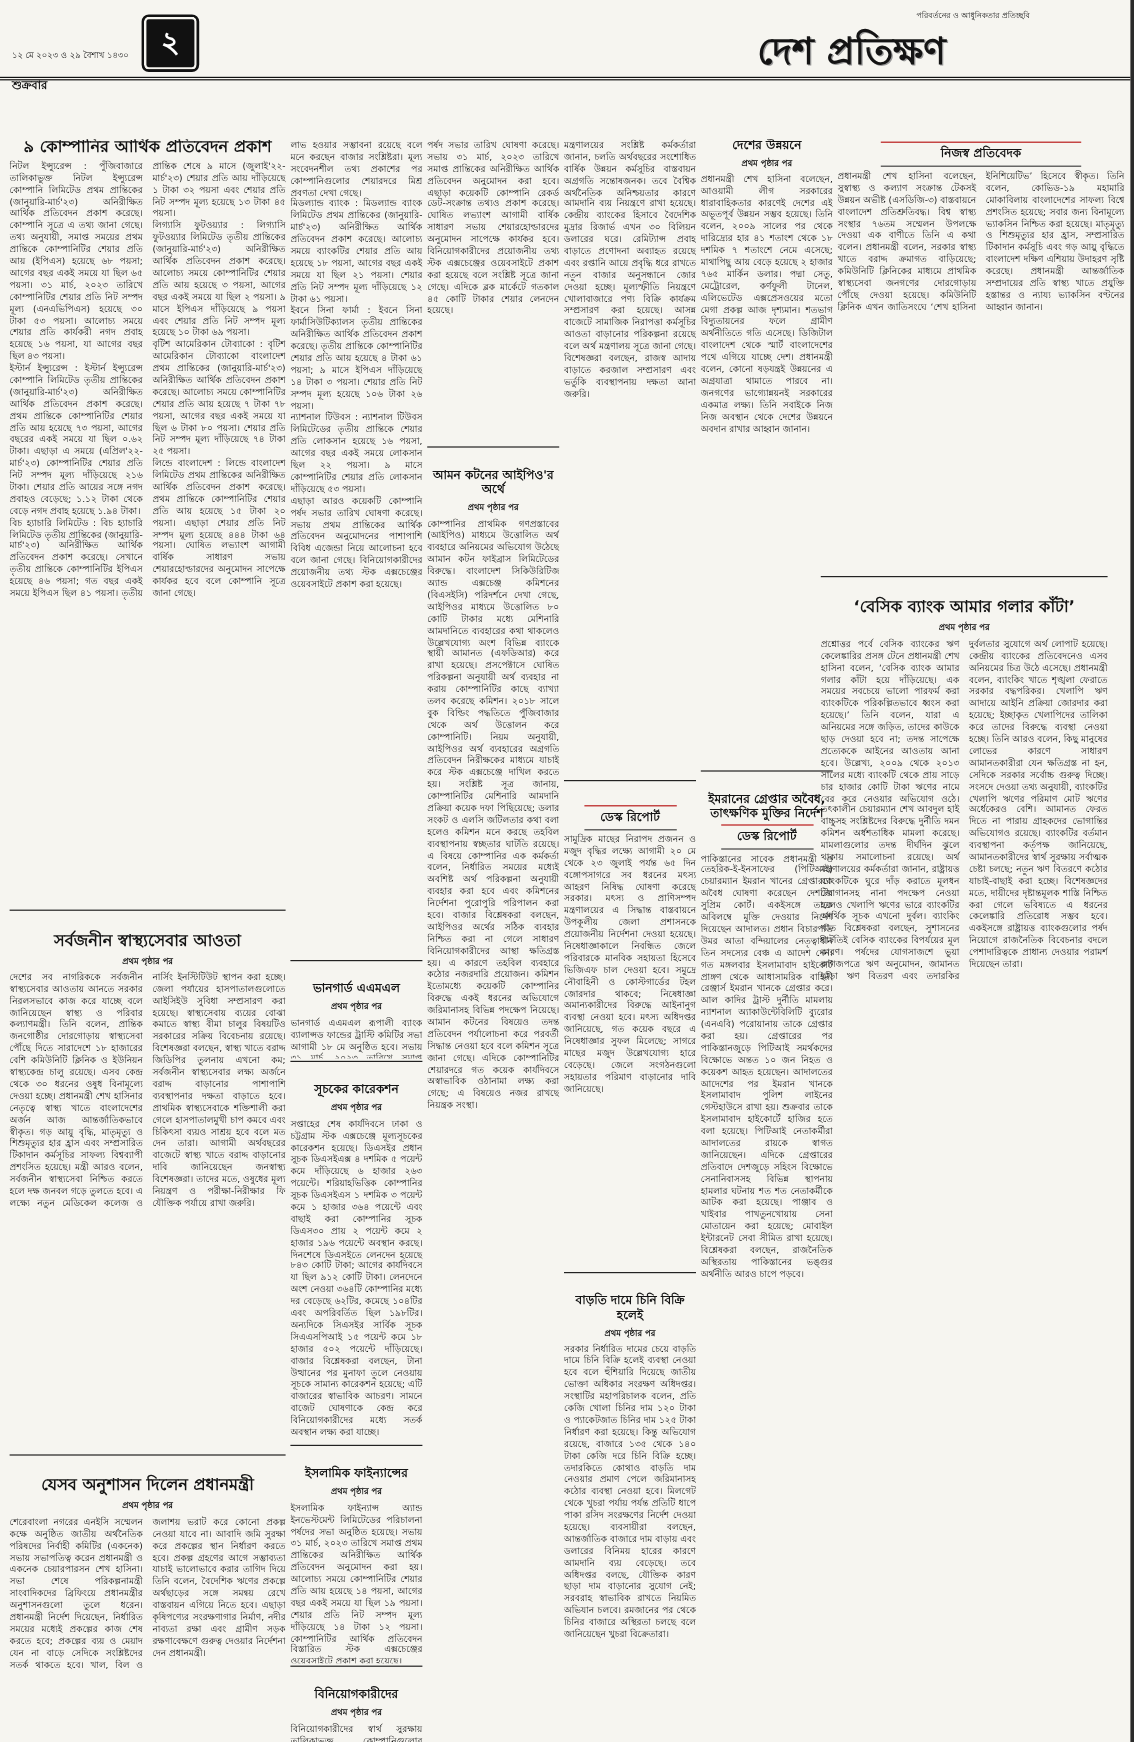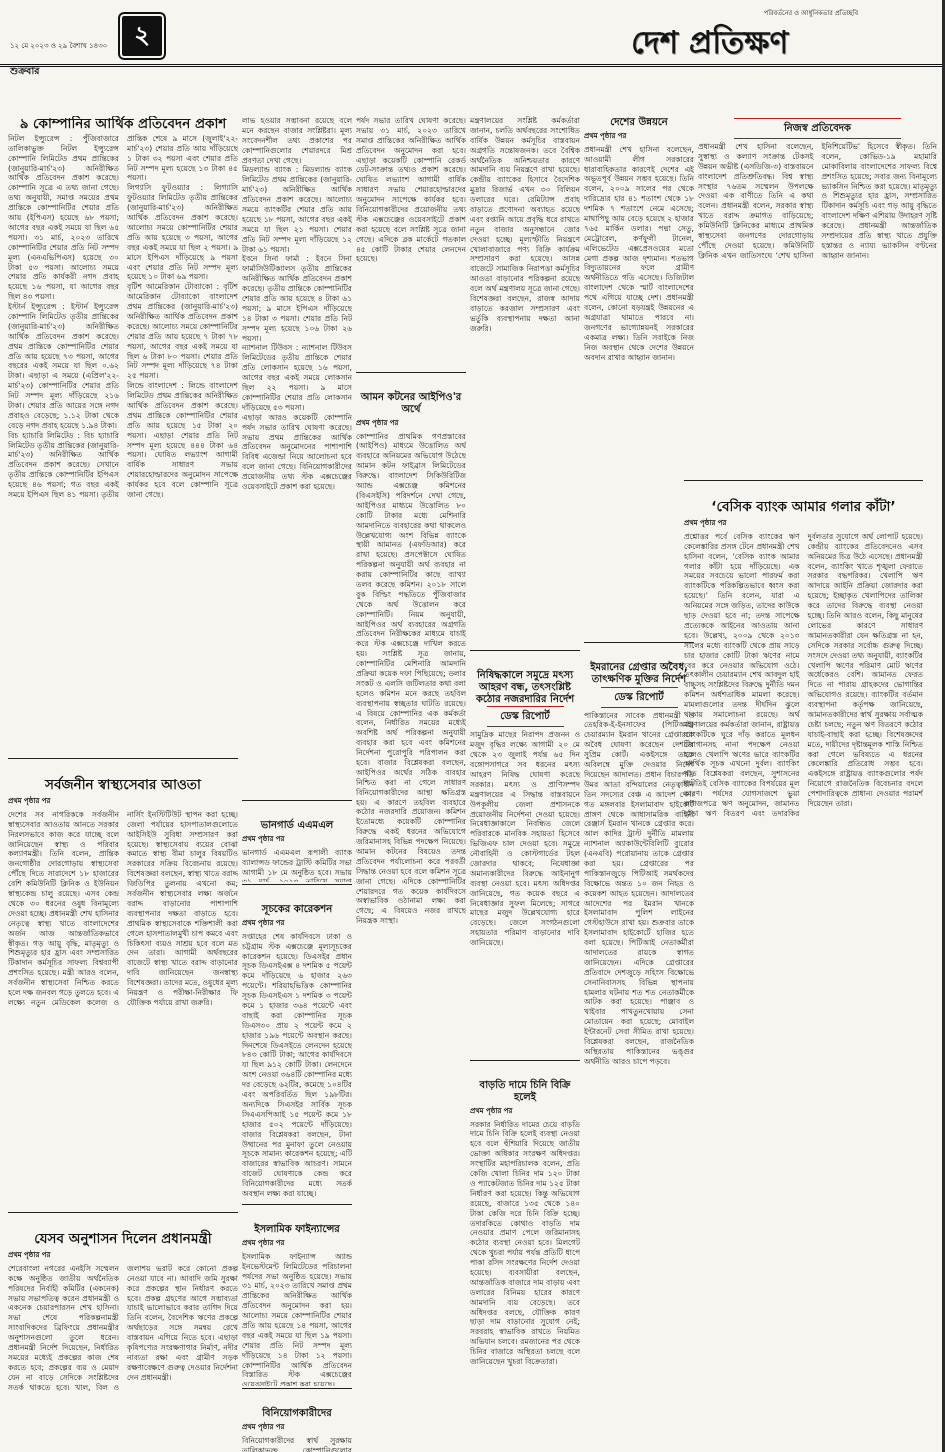--- a/index.html
+++ b/index.html
@@ -6,21 +6,21 @@
   .page{position:relative;width:945px;height:1452px;background:#f6f5f0;color:#141414;
         font-family:"DejaVu Sans","Liberation Sans",sans-serif;overflow:hidden;
         border-right:3px solid #2a2a2a;box-sizing:border-box;}
   .blk{position:absolute;overflow:hidden;box-sizing:border-box;margin-top:46px;}
   .bt{font-size:7.5px;line-height:1.32;text-align:justify;white-space:pre-line;word-break:break-word;}
   .c2{column-count:2;column-gap:8px;}
   .hl{font-weight:bold;text-align:center;line-height:1.18;margin:0 0 2px 0;}
   .h-xl{font-size:15px;}
   .h-lg{font-size:13.5px;}
   .h-md{font-size:10px;}
-  .sub{font-size:7px;font-weight:bold;text-align:left;margin:1px 0 3px 0;}
+  .sub{font-size:7px;font-weight:bold;text-align:center;margin:1px 0 3px 0;}
   .byl{font-size:10px;font-weight:bold;text-align:center;margin:2px auto 3px auto;
        border-top:1px solid #b91c1c;border-bottom:1px solid #444;padding:1px 0;width:70%;}
   .rule-top{border-top:1.5px solid #222;padding-top:18px;}
   
   .hdr{position:absolute;left:0;top:0;width:945px;height:64px;border-bottom:3px double #111;}
   .hdr .day{position:absolute;left:10px;top:24px;font-size:9.5px;font-weight:bold;margin-top:40px;}
   .hdr .date{position:absolute;left:10px;top:40px;font-size:7px;}
   .badge{position:absolute;left:118px;top:12px;width:44px;height:44px;background:#111;color:#fff;
          display:flex;align-items:center;justify-content:center;font-size:24px;font-weight:bold;
          border:2px solid #111;box-shadow:inset 0 0 0 2px #f6f5f0;border-radius:6px;}
@@ -104,21 +104,20 @@
     <div class="hl h-md">আমন কটনের আইপিও'র অর্থে</div>
     <div class="sub">প্রথম পৃষ্ঠার পর</div>
     <div class="bt">কোম্পানির প্রাথমিক গণপ্রস্তাবের (আইপিও) মাধ্যমে উত্তোলিত অর্থ ব্যবহারে অনিয়মের অভিযোগ উঠেছে আমান কটন ফাইব্রাস লিমিটেডের বিরুদ্ধে। বাংলাদেশ সিকিউরিটিজ অ্যান্ড এক্সচেঞ্জ কমিশনের (বিএসইসি) পরিদর্শনে দেখা গেছে, আইপিওর মাধ্যমে উত্তোলিত ৮০ কোটি টাকার মধ্যে মেশিনারি আমদানিতে ব্যবহারের কথা থাকলেও উল্লেখযোগ্য অংশ বিভিন্ন ব্যাংকে স্থায়ী আমানত (এফডিআর) করে রাখা হয়েছে। প্রসপেক্টাসে ঘোষিত পরিকল্পনা অনুযায়ী অর্থ ব্যবহার না করায় কোম্পানিটির কাছে ব্যাখ্যা তলব করেছে কমিশন। ২০১৮ সালে বুক বিল্ডিং পদ্ধতিতে পুঁজিবাজার থেকে অর্থ উত্তোলন করে কোম্পানিটি। নিয়ম অনুযায়ী, আইপিওর অর্থ ব্যবহারের অগ্রগতি প্রতিবেদন নিরীক্ষকের মাধ্যমে যাচাই করে স্টক এক্সচেঞ্জে দাখিল করতে হয়। সংশ্লিষ্ট সূত্র জানায়, কোম্পানিটির মেশিনারি আমদানি প্রক্রিয়া কয়েক দফা পিছিয়েছে; ডলার সংকট ও এলসি জটিলতার কথা বলা হলেও কমিশন মনে করছে তহবিল ব্যবস্থাপনায় স্বচ্ছতার ঘাটতি রয়েছে। এ বিষয়ে কোম্পানির এক কর্মকর্তা বলেন, নির্ধারিত সময়ের মধ্যেই অবশিষ্ট অর্থ পরিকল্পনা অনুযায়ী ব্যবহার করা হবে এবং কমিশনের নির্দেশনা পুরোপুরি পরিপালন করা হবে। বাজার বিশ্লেষকরা বলছেন, আইপিওর অর্থের সঠিক ব্যবহার নিশ্চিত করা না গেলে সাধারণ বিনিয়োগকারীদের আস্থা ক্ষতিগ্রস্ত হয়। এ কারণে তহবিল ব্যবহারে কঠোর নজরদারি প্রয়োজন। কমিশন ইতোমধ্যে কয়েকটি কোম্পানির বিরুদ্ধে একই ধরনের অভিযোগে জরিমানাসহ বিভিন্ন পদক্ষেপ নিয়েছে। আমান কটনের বিষয়েও তদন্ত প্রতিবেদন পর্যালোচনা করে পরবর্তী সিদ্ধান্ত নেওয়া হবে বলে কমিশন সূত্রে জানা গেছে। এদিকে কোম্পানিটির শেয়ারদরে গত কয়েক কার্যদিবসে অস্বাভাবিক ওঠানামা লক্ষ্য করা গেছে; এ বিষয়েও নজর রাখছে নিয়ন্ত্রক সংস্থা।</div>
   </div>
 
   <div class="blk" style="left:470px;top:70px;width:110px;height:530px;">
     <div class="bt">মন্ত্রণালয়ের সংশ্লিষ্ট কর্মকর্তারা জানান, চলতি অর্থবছরের সংশোধিত বার্ষিক উন্নয়ন কর্মসূচির বাস্তবায়ন অগ্রগতি সন্তোষজনক। তবে বৈশ্বিক অর্থনৈতিক অনিশ্চয়তার কারণে আমদানি ব্যয় নিয়ন্ত্রণে রাখা হয়েছে। কেন্দ্রীয় ব্যাংকের হিসাবে বৈদেশিক মুদ্রার রিজার্ভ এখন ৩০ বিলিয়ন ডলারের ঘরে। রেমিট্যান্স প্রবাহ বাড়াতে প্রণোদনা অব্যাহত রয়েছে এবং রপ্তানি আয়ে প্রবৃদ্ধি ধরে রাখতে নতুন বাজার অনুসন্ধানে জোর দেওয়া হচ্ছে। মূল্যস্ফীতি নিয়ন্ত্রণে খোলাবাজারে পণ্য বিক্রি কার্যক্রম সম্প্রসারণ করা হয়েছে। আসন্ন বাজেটে সামাজিক নিরাপত্তা কর্মসূচির আওতা বাড়ানোর পরিকল্পনা রয়েছে বলে অর্থ মন্ত্রণালয় সূত্রে জানা গেছে। বিশেষজ্ঞরা বলছেন, রাজস্ব আদায় বাড়াতে করজাল সম্প্রসারণ এবং ভর্তুকি ব্যবস্থাপনায় দক্ষতা আনা জরুরি।</div>
   </div>
 
   <div class="blk rule-top" style="left:470px;top:604px;width:110px;height:406px;">
-    <div class="hl h-md">নিষিদ্ধকালে সমুদ্রে মৎস্য আহরণ বন্ধ, তৎসংশ্লিষ্ট কঠোর নজরদারির নির্দেশ</div>
     <div class="byl">ডেস্ক রিপোর্ট</div>
     <div class="bt">সামুদ্রিক মাছের নিরাপদ প্রজনন ও মজুদ বৃদ্ধির লক্ষ্যে আগামী ২০ মে থেকে ২৩ জুলাই পর্যন্ত ৬৫ দিন বঙ্গোপসাগরে সব ধরনের মৎস্য আহরণ নিষিদ্ধ ঘোষণা করেছে সরকার। মৎস্য ও প্রাণিসম্পদ মন্ত্রণালয়ের এ সিদ্ধান্ত বাস্তবায়নে উপকূলীয় জেলা প্রশাসনকে প্রয়োজনীয় নির্দেশনা দেওয়া হয়েছে। নিষেধাজ্ঞাকালে নিবন্ধিত জেলে পরিবারকে মানবিক সহায়তা হিসেবে ভিজিএফ চাল দেওয়া হবে। সমুদ্রে নৌবাহিনী ও কোস্টগার্ডের টহল জোরদার থাকবে; নিষেধাজ্ঞা অমান্যকারীদের বিরুদ্ধে আইনানুগ ব্যবস্থা নেওয়া হবে। মৎস্য অধিদপ্তর জানিয়েছে, গত কয়েক বছরে এ নিষেধাজ্ঞার সুফল মিলেছে; সাগরে মাছের মজুদ উল্লেখযোগ্য হারে বেড়েছে। জেলে সংগঠনগুলো সহায়তার পরিমাণ বাড়ানোর দাবি জানিয়েছে।</div>
   </div>
 
   <div class="blk rule-top" style="left:470px;top:1014px;width:110px;height:432px;">
     <div class="hl h-md">বাড়তি দামে চিনি বিক্রি হলেই</div>
     <div class="sub">প্রথম পৃষ্ঠার পর</div>
     <div class="bt">সরকার নির্ধারিত দামের চেয়ে বাড়তি দামে চিনি বিক্রি হলেই ব্যবস্থা নেওয়া হবে বলে হুঁশিয়ারি দিয়েছে জাতীয় ভোক্তা অধিকার সংরক্ষণ অধিদপ্তর। সংস্থাটির মহাপরিচালক বলেন, প্রতি কেজি খোলা চিনির দাম ১২০ টাকা ও প্যাকেটজাত চিনির দাম ১২৫ টাকা নির্ধারণ করা হয়েছে। কিন্তু অভিযোগ রয়েছে, বাজারে ১৩৫ থেকে ১৪০ টাকা কেজি দরে চিনি বিক্রি হচ্ছে। তদারকিতে কোথাও বাড়তি দাম নেওয়ার প্রমাণ পেলে জরিমানাসহ কঠোর ব্যবস্থা নেওয়া হবে। মিলগেট থেকে খুচরা পর্যায় পর্যন্ত প্রতিটি ধাপে পাকা রসিদ সংরক্ষণের নির্দেশ দেওয়া হয়েছে। ব্যবসায়ীরা বলছেন, আন্তর্জাতিক বাজারে দাম বাড়ায় এবং ডলারের বিনিময় হারের কারণে আমদানি ব্যয় বেড়েছে। তবে অধিদপ্তর বলছে, যৌক্তিক কারণ ছাড়া দাম বাড়ানোর সুযোগ নেই; সরবরাহ স্বাভাবিক রাখতে নিয়মিত অভিযান চলবে। রমজানের পর থেকে চিনির বাজারে অস্থিরতা চলছে বলে জানিয়েছেন খুচরা বিক্রেতারা।</div>
   </div>
 

